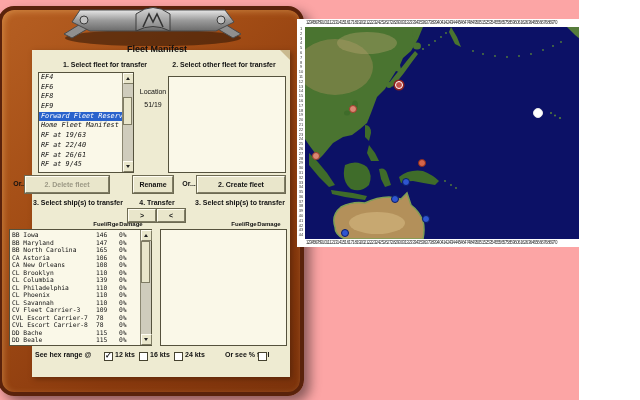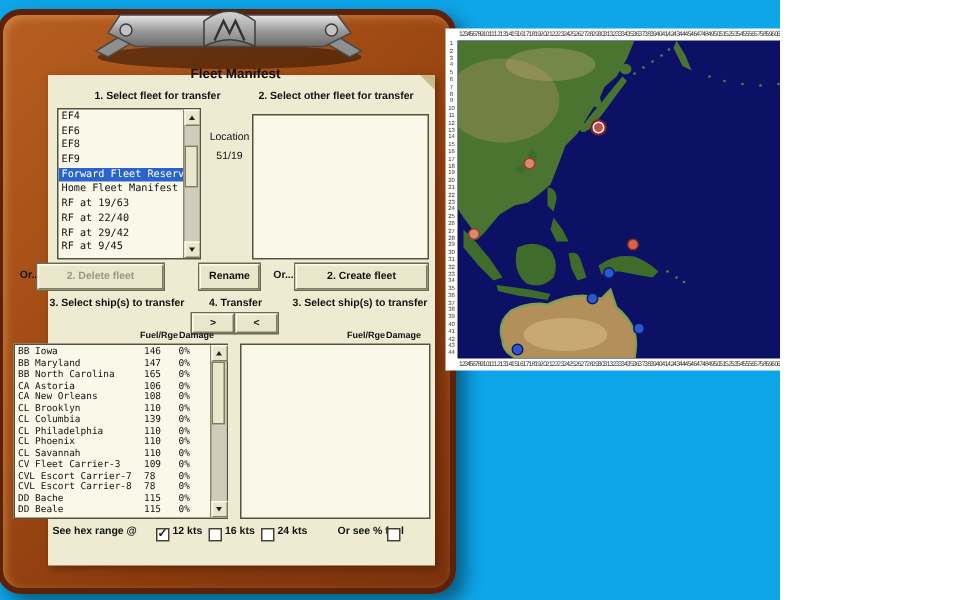--- a/index.html
+++ b/index.html
@@ -1,35 +1,35 @@
 <!DOCTYPE html>
 <html><head>
 <meta charset="utf-8">
 <style>
   html,body{margin:0;padding:0;}
-  #screen{position:relative;width:520px;height:400px;background:#0ea5e9;overflow:hidden;
+  #screen{position:relative;width:579px;height:400px;background:#fca5a5;overflow:hidden;
           font-family:"Liberation Sans",sans-serif;color:#111;}
 
   
   #clipboard{position:absolute;left:-2px;top:6px;width:298px;height:382px;border-radius:16px;
              background:linear-gradient(135deg,#b65f22 0%,#a34d15 35%,#8a3a0e 70%,#7c330c 100%);
              border:4px solid #5a220b;box-shadow:6px 6px 12px rgba(0,0,0,.45), inset 2px 2px 6px rgba(255,200,120,.35);}
   #paper{position:absolute;left:30px;top:40px;width:258px;height:327px;background:#eeebd2;
          box-shadow:2px 2px 5px rgba(60,25,5,.5);}
   #paper-fold{position:absolute;right:0;top:0;width:0;height:0;
               border-left:10px solid transparent;border-top:10px solid #c9b98f;}
   #clip{position:absolute;left:60px;top:0px;width:185px;height:46px;}
 
   
   .t-title{position:absolute;left:28px;top:44px;width:258px;text-align:center;font-weight:bold;font-size:9px;}
   .lbl{position:absolute;font-weight:bold;font-size:7px;text-align:center;}
   .small{font-size:6px;}
   
   .listbox{position:absolute;background:#faf8e8;border:1px solid #55523d;}
-  #fleet-list{left:38px;top:72px;width:94px;height:99px;overflow:hidden;}
+  #fleet-list{left:38px;top:72px;width:94px;height:99px;overflow:hidden;font-style:italic;}
   #fleet-list-inner{position:absolute;left:0;top:0;right:10px;bottom:0;overflow:hidden;}
   .fleet-item{height:9.7px;line-height:9.8px;font-family:"DejaVu Sans Mono",monospace;font-size:6.8px;
               padding-left:2px;white-space:nowrap;overflow:hidden;}
   .fleet-item.sel{background:#2a63cc;color:#fff;}
   #other-fleet-list{left:168px;top:76px;width:116px;height:95px;}
   .loc-lbl{position:absolute;left:128px;width:50px;text-align:center;font-size:7px;}
   
   .scrollbar{position:absolute;right:0;top:0;bottom:0;width:10px;background:#cfccbc;border-left:1px solid #8a8670;}
   .sb-btn{position:absolute;left:0;width:9px;height:9px;background:#e9e6cb;border:1px solid;border-color:#fffdf2 #7f7c64 #7f7c64 #fffdf2;}
   .sb-up{top:0;} .sb-down{bottom:0;}
@@ -91,21 +91,21 @@
   <div class="listbox" id="fleet-list">
     <div id="fleet-list-inner">
       <div class="fleet-item">EF4</div>
       <div class="fleet-item">EF6</div>
       <div class="fleet-item">EF8</div>
       <div class="fleet-item">EF9</div>
       <div class="fleet-item sel">Forward Fleet Reserve</div>
       <div class="fleet-item">Home Fleet Manifest</div>
       <div class="fleet-item">RF at 19/63</div>
       <div class="fleet-item">RF at 22/40</div>
-      <div class="fleet-item">RF at 29/42</div>
+      <div class="fleet-item">RF at 26/61</div>
       <div class="fleet-item">RF at 9/45</div>
     </div>
     <div class="scrollbar">
       <div class="sb-btn sb-up">
           <div class="tri tri-up"></div>
         </div>
       <div class="sb-thumb" style="top:24px;height:28px;"></div>
       <div class="sb-btn sb-down">
           <div class="tri tri-down"></div>
         </div>

